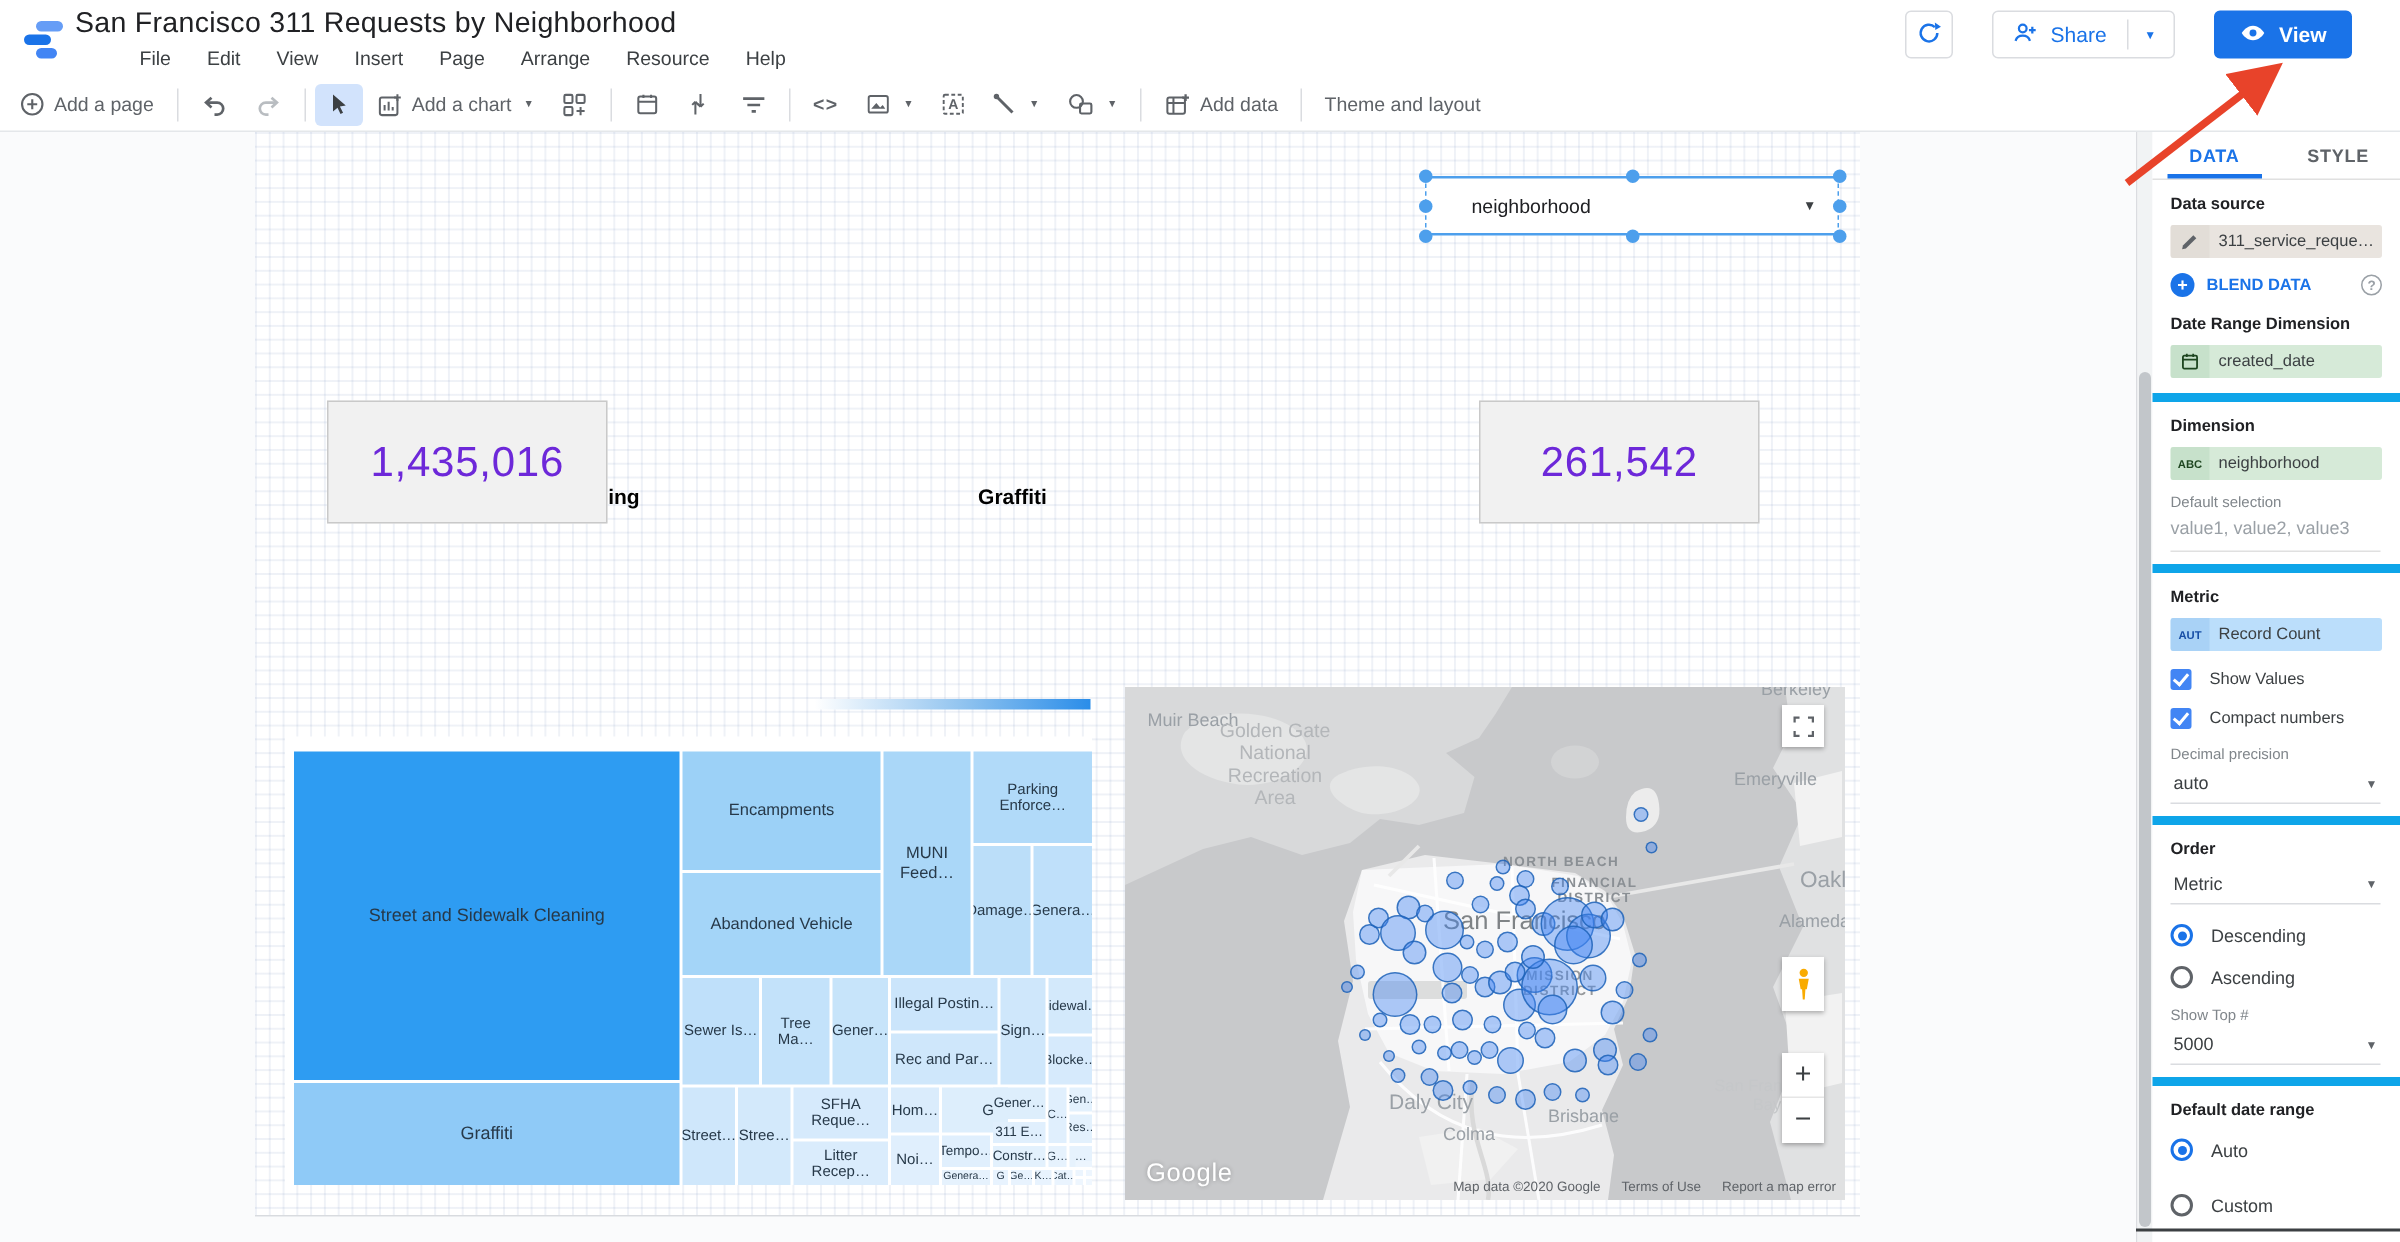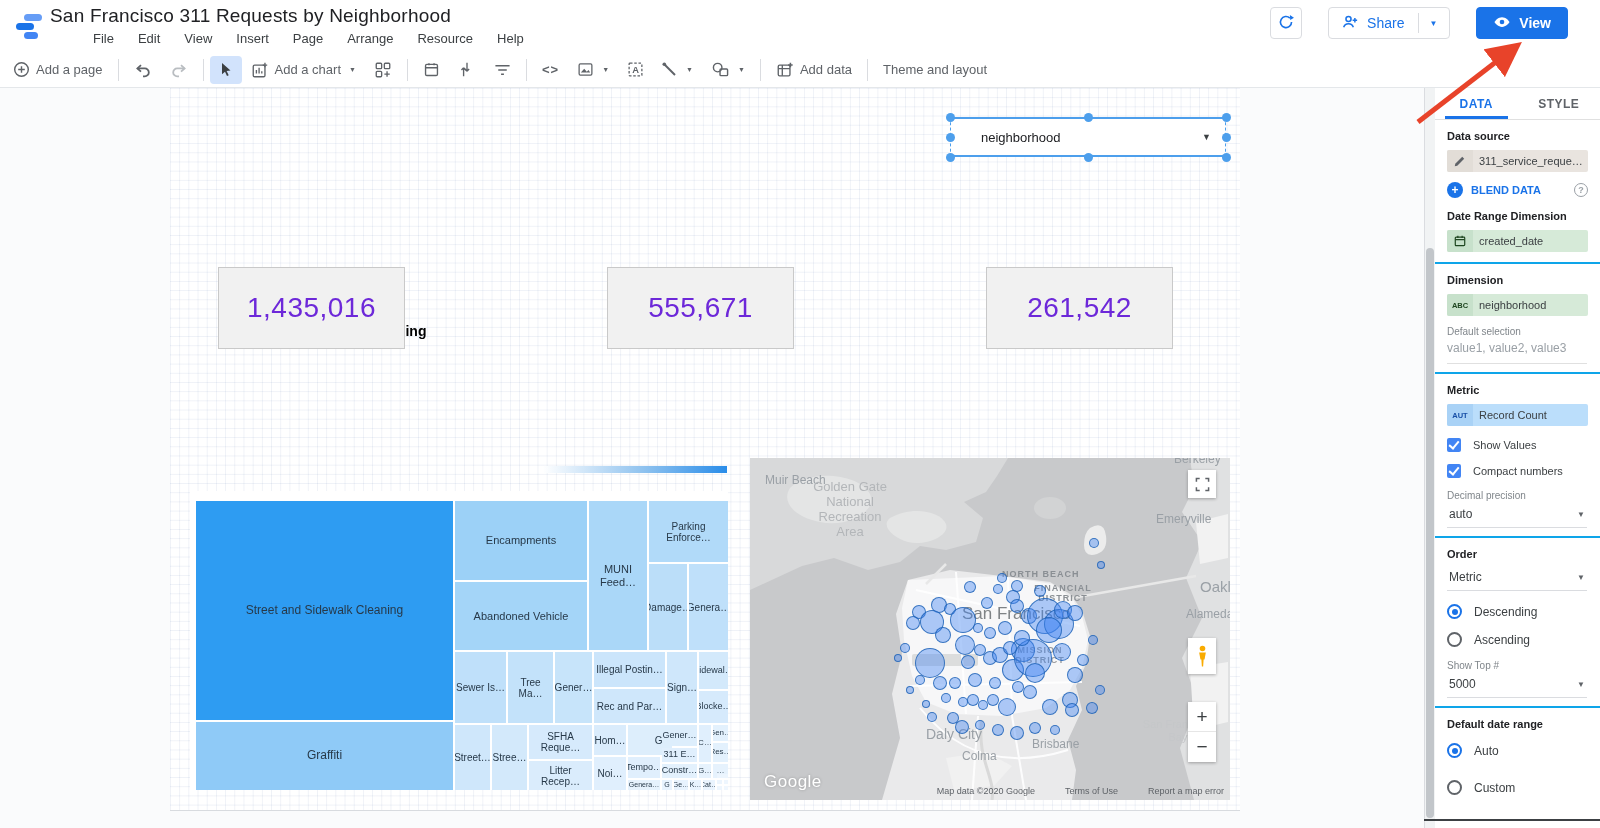--- a/index.html
+++ b/index.html
@@ -63,36 +63,36 @@
   .map-label { position:absolute; white-space:pre-line; line-height:1.15; z-index:3; }
   .map-label.bold { font-weight:bold; }
   .bubble { position:absolute; border-radius:50%; background:rgba(66,133,244,.42); border:1px solid rgba(26,95,180,.8); z-index:4; }
   .map-ctl { position:absolute; right:14px; background:#fff; box-shadow:0 1px 3px rgba(0,0,0,.3); z-index:6; display:flex; align-items:center; justify-content:center; }
   .ctl-fs { top:12px; width:28px; height:28px; }
   .ctl-peg { top:180px; width:28px; height:36px; }
   .ctl-zoom { top:244px; width:28px; height:60px; flex-direction:column; color:#3c4043; font-size:19px; }
   .ctl-zoom .zi,.ctl-zoom .zo { height:30px; display:flex; align-items:center; justify-content:center; width:100%; }
   .ctl-zoom .zi { border-bottom:1px solid #e6e6e6; }
   .glogo { position:absolute; left:14px; bottom:8px; color:#fff; font-size:17px; font-weight:normal; letter-spacing:.5px; text-shadow:0 0 3px rgba(0,0,0,.25); z-index:5; }
-  .map-attr { position:absolute; right:6px; bottom:4px; font-size:9px; color:#5f6368; display:flex; gap:30px; z-index:5; }
+  .map-attr { position:absolute; right:6px; bottom:4px; font-size:9px; color:#5f6368; display:flex; gap:14px; z-index:5; }
 
   
   .anno { position:absolute; left:1380px; top:28px; width:170px; height:110px; z-index:40; pointer-events:none; }
 
   
   .canvas-divider { position:absolute; left:1424px; top:0; width:1px; height:740px; background:#dadce0; }
   .vscroll { position:absolute; left:1425px; top:0; width:10px; height:740px; background:#f1f3f4; }
   .vscroll .thumb { position:absolute; left:1px; top:160px; width:8px; height:570px; background:#c2c6ca; border-radius:4px; }
   .panel { position:absolute; left:1435px; top:0; width:165px; height:740px; background:#fff; font-size:11px; color:#3c4043; }
   .panel-bottom-line { position:absolute; left:1424px; top:731px; width:176px; height:2px; background:#3c4043; }
   .tabs { display:flex; height:32px; border-bottom:1px solid #e0e0e0; }
   .tab { flex:1; display:flex; align-items:center; justify-content:center; font-size:12px; font-weight:bold; letter-spacing:.5px; color:#5f6368; position:relative; }
   .tab.active { color:#1a73e8; }
   .tab.active::after { content:""; position:absolute; left:12%; right:12%; bottom:0; height:3px; background:#1a73e8; }
-  .psec { padding:10px 12px 8px 12px; border-bottom:2px solid #0ea5e9; }
+  .psec { padding:10px 12px 8px 12px; border-bottom:6px solid #0ea5e9; }
   .plabel { font-weight:bold; color:#202124; font-size:11px; margin-bottom:8px; }
   .chip { display:flex; align-items:center; height:22px; border-radius:2px; overflow:hidden; margin-bottom:6px; font-size:11px; color:#3c4043; }
   .chip .cico { width:26px; height:100%; display:flex; align-items:center; justify-content:center; flex:0 0 auto; }
   .chip .ctext { padding:0 6px; white-space:nowrap; overflow:hidden; flex:1; }
   .chip-gray { background:#e9e4df; } .chip-gray .cico { background:#e2ddd7; }
   .chip-green { background:#d6ead8; } .chip-green .cico { background:#c7e1cb; }
   .chip-blue { background:#bbdefb; } .chip-blue .cico { background:#a9d2f6; font-size:7.5px; font-weight:bold; color:#174ea6; }
   .badge-abc { font-size:7.5px; font-weight:bold; color:#1e4620; }
   .blend { display:flex; align-items:center; gap:8px; color:#1a73e8; font-weight:bold; font-size:11px; margin:10px 0 2px 0; }
   .blend .plus { width:16px; height:16px; border-radius:50%; background:#1a73e8; color:#fff; display:flex; align-items:center; justify-content:center; font-size:12px; font-weight:bold; }
@@ -315,23 +315,20 @@
         <div class="handle" style="left: 775.5px; top: 64.5px;"></div>
         <div class="handle" style="left: 913.5px; top: 64.5px;"></div>
         <div class="handle" style="left: 1051.5px; top: 64.5px;"></div>
       </div>
 
     <div class="sc-title" style="left:60px; top:222px; width:200px;">Street and Sidewalk cleaning</div>
     <div class="sc-box" style="left:48px; top:179px;">
       <span class="sc-value">1,435,016</span>
     </div>
     <div class="sc-title" style="left:430px; top:222px; width:150px;">Graffiti</div>
-    <div class="sc-box" style="left:437px; top:179px;">
-      <span class="sc-value">555,671</span>
-    </div>
     <div class="sc-title" style="left:830px; top:222px; width:180px;">Encampments</div>
     <div class="sc-box" style="left:816px; top:179px;">
       <span class="sc-value">261,542</span>
     </div>
 
     <div class="treemap">
       <div class="tm-legend"></div>
       <div class="tm-body" id="treemap-body">
           <div class="tm-cell" style="left: 6px; top: 10px; width: 257px; height: 219px; background: rgb(46, 156, 242); font-size: 12px;">
             <span>Street and Sidewalk Cleaning</span>

